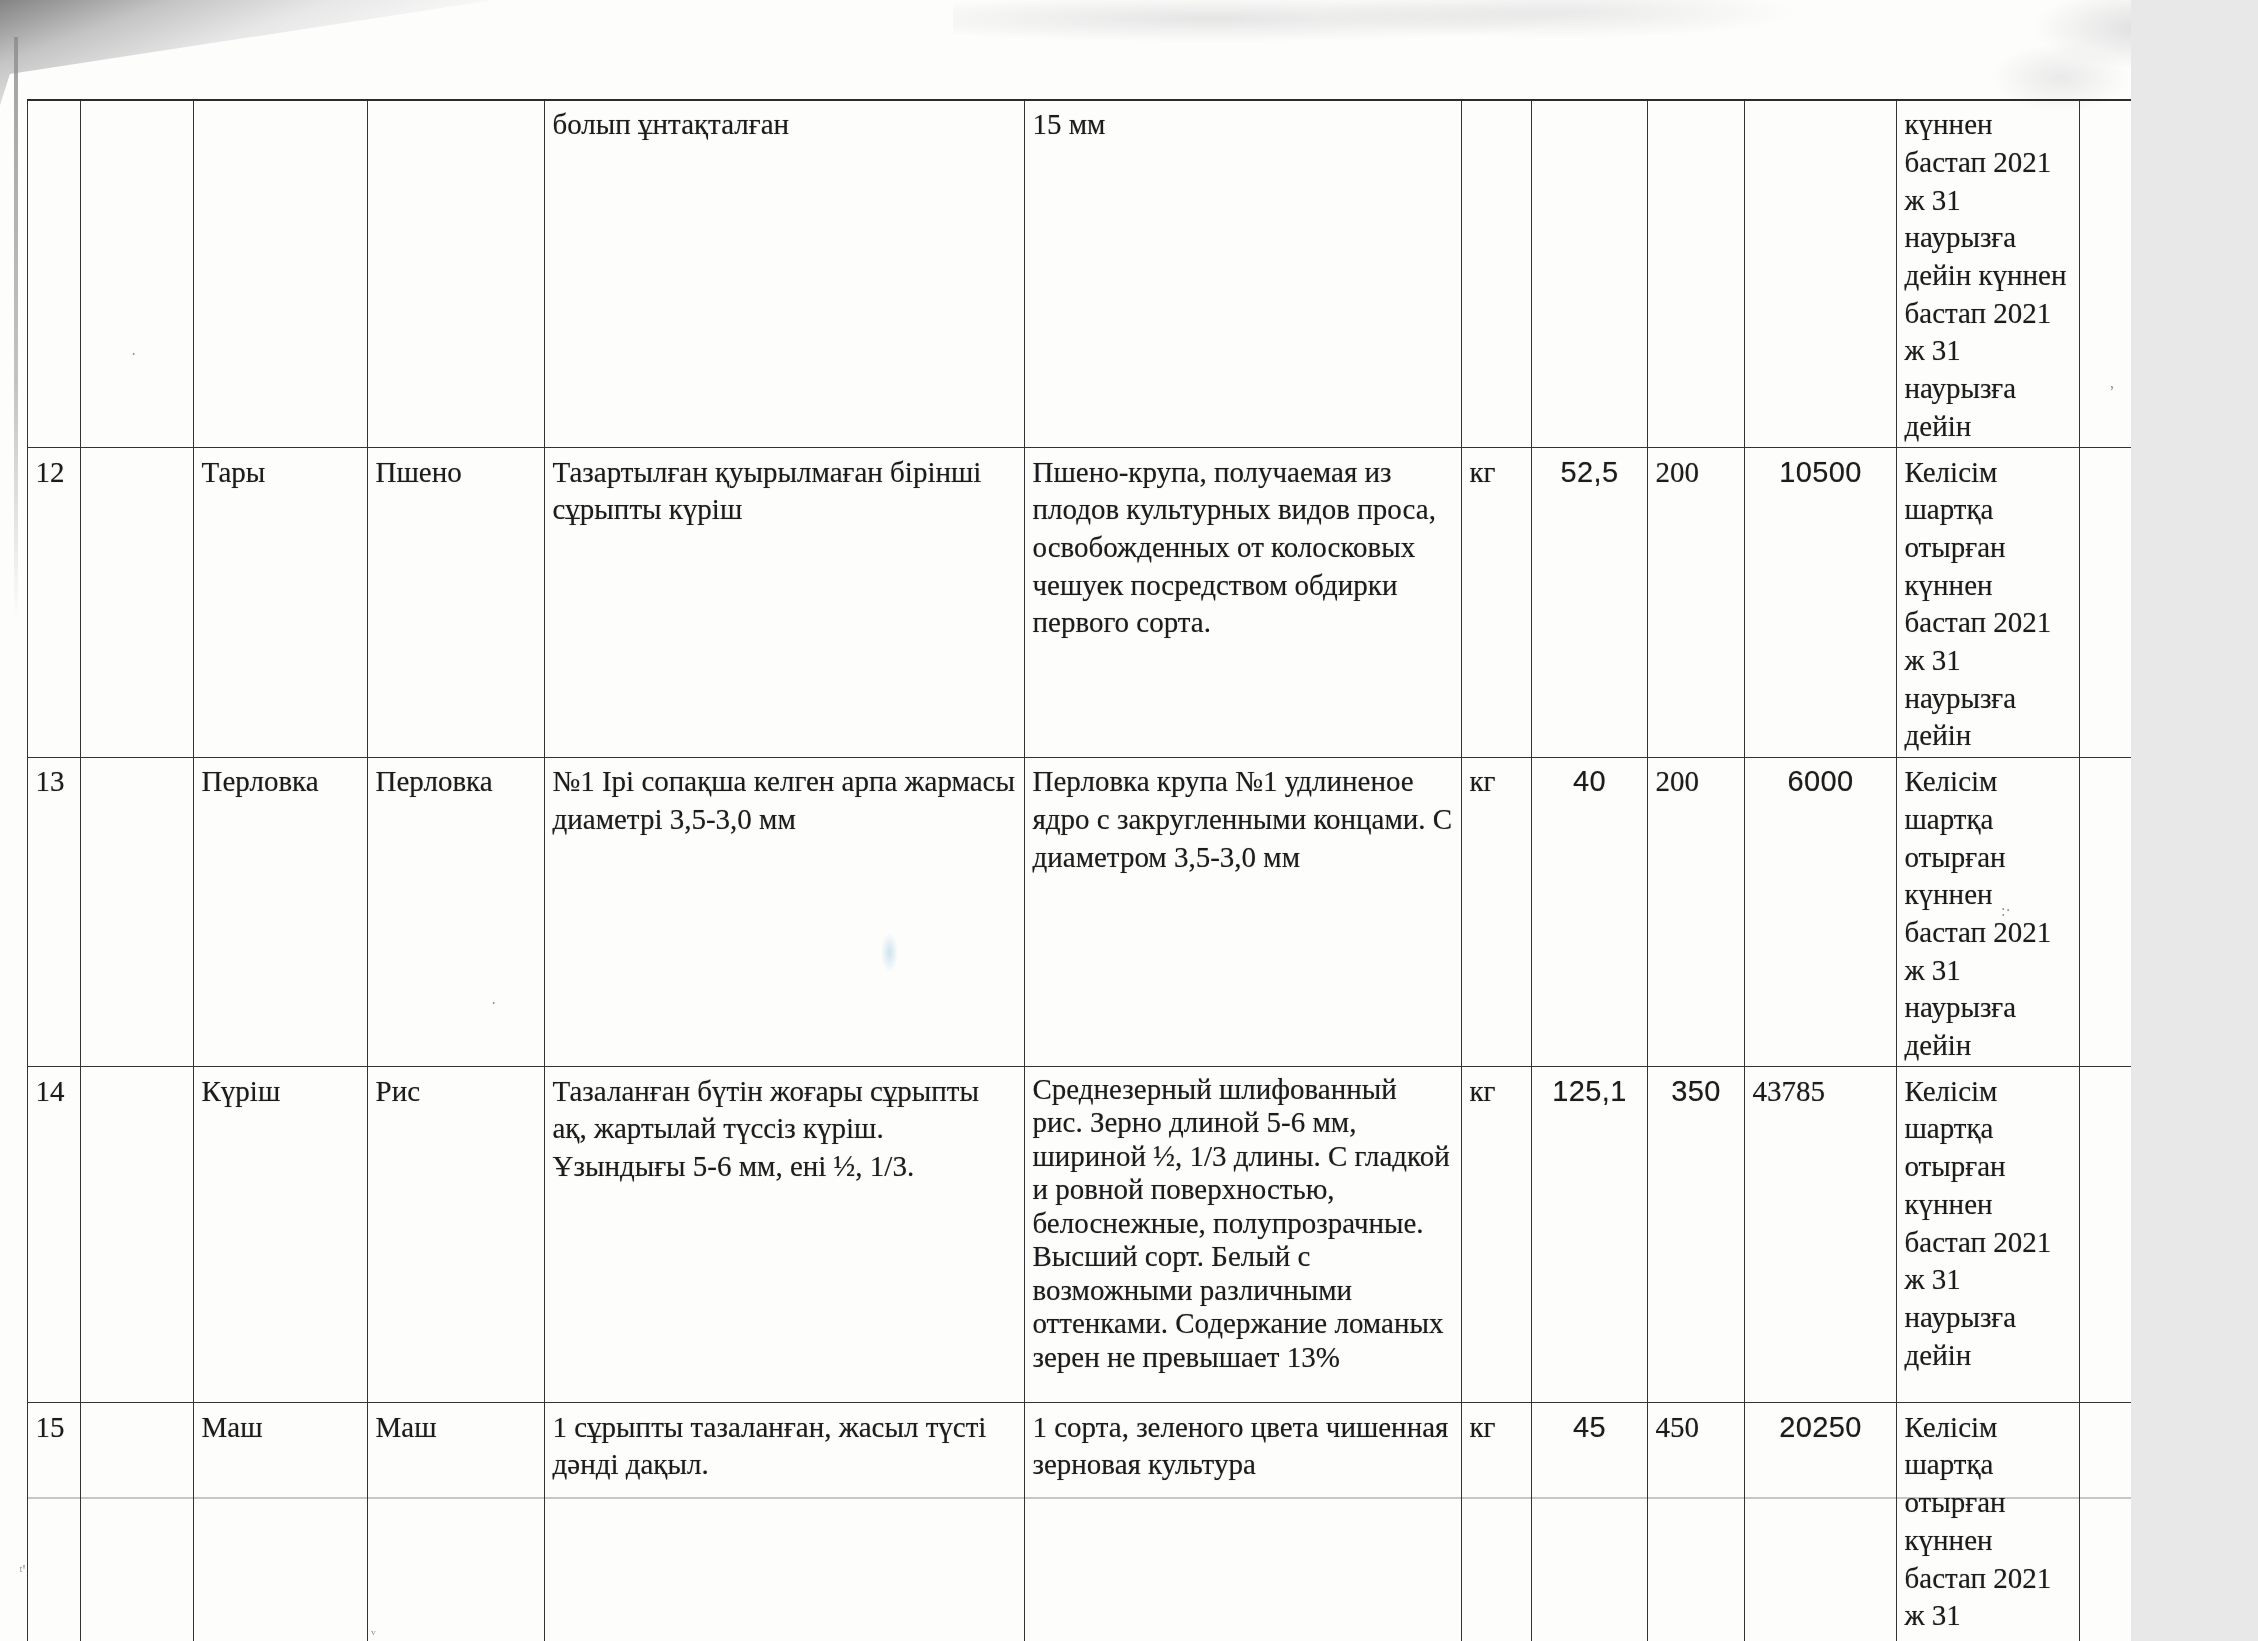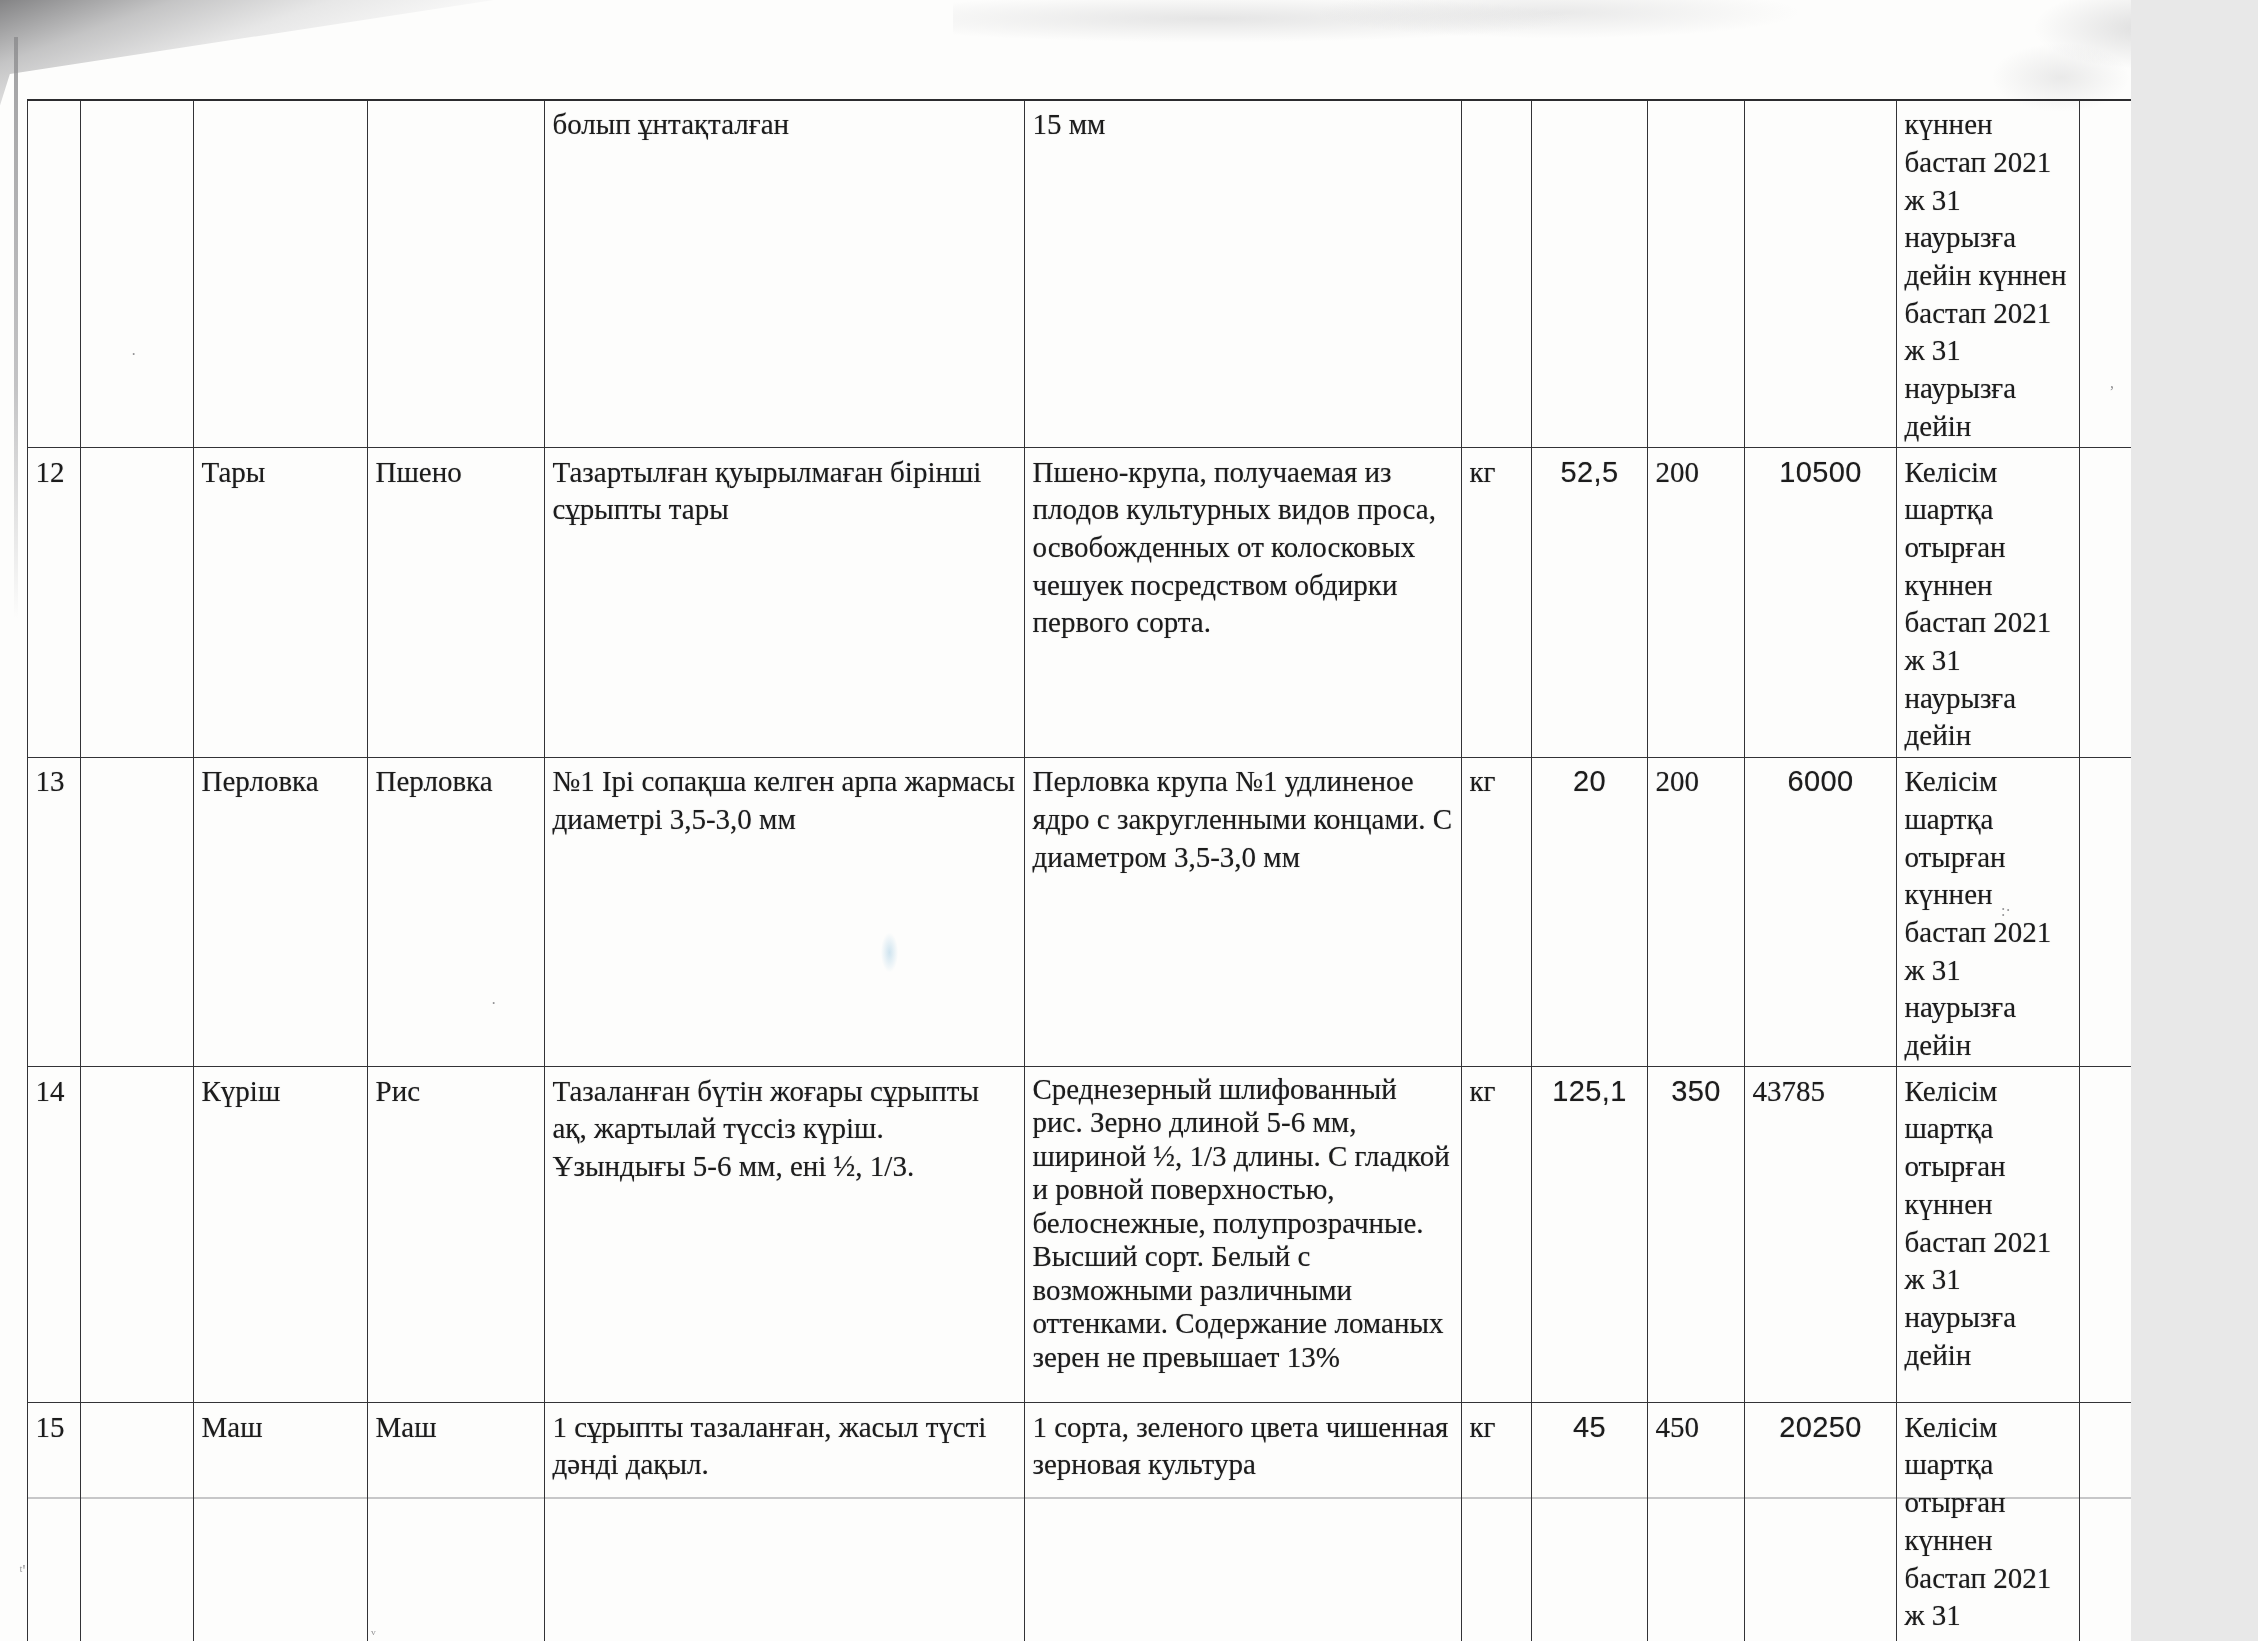--- a/index.html
+++ b/index.html
@@ -133,39 +133,39 @@
           <td class="c10"></td>
           <td class="c11">күннен бастап 2021 ж 31 наурызға дейін күннен бастап 2021 ж 31 наурызға дейін</td>
           <td class="c12"></td>
           <td class="c13"></td>
         </tr>
         <tr class="r1">
           <td class="c1">12</td>
           <td class="c2"></td>
           <td class="c3">Тары</td>
           <td class="c4">Пшено</td>
-          <td class="c5">Тазартылған қуырылмаған бірінші сұрыпты тары</td>
+          <td class="c5">Тазартылған қуырылмаған бірінші сұрыпты күріш</td>
           <td class="c6">Пшено-крупа, получаемая из плодов культурных видов проса, освобожденных от колосковых чешуек посредством обдирки первого сорта.</td>
           <td class="c7">кг</td>
           <td class="c8 sans">52,5</td>
           <td class="c9">200</td>
           <td class="c10 sans">10500</td>
           <td class="c11">Келісім шартқа отырған күннен бастап 2021 ж 31 наурызға дейін</td>
           <td class="c12"></td>
           <td class="c13"></td>
         </tr>
         <tr class="r2">
           <td class="c1">13</td>
           <td class="c2"></td>
           <td class="c3">Перловка</td>
           <td class="c4">Перловка</td>
           <td class="c5">№1 Ірі сопақша келген арпа жармасы диаметрі 3,5-3,0 мм</td>
           <td class="c6">Перловка крупа №1 удлиненое ядро с закругленными концами. С диаметром 3,5-3,0 мм</td>
           <td class="c7">кг</td>
-          <td class="c8 sans">20</td>
+          <td class="c8 sans">40</td>
           <td class="c9">200</td>
           <td class="c10 sans">6000</td>
           <td class="c11">Келісім шартқа отырған күннен бастап 2021 ж 31 наурызға дейін</td>
           <td class="c12"></td>
           <td class="c13"></td>
         </tr>
         <tr class="r3">
           <td class="c1">14</td>
           <td class="c2"></td>
           <td class="c3">Күріш</td>

